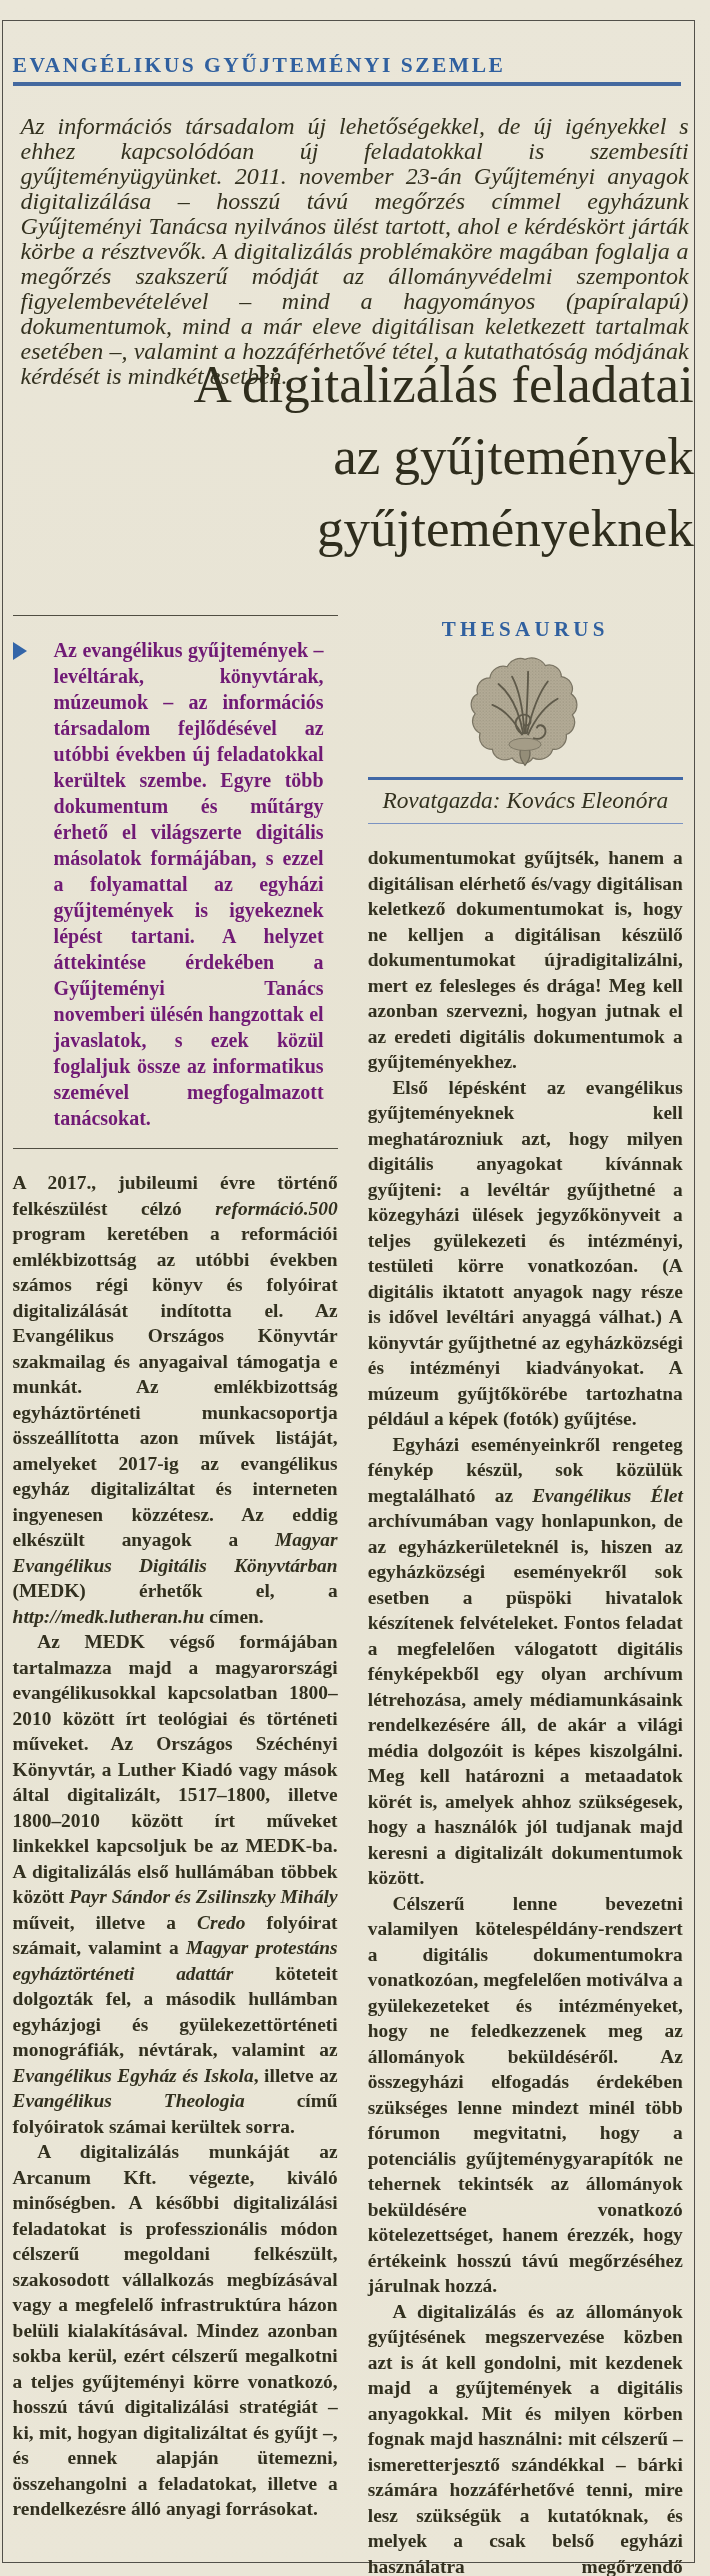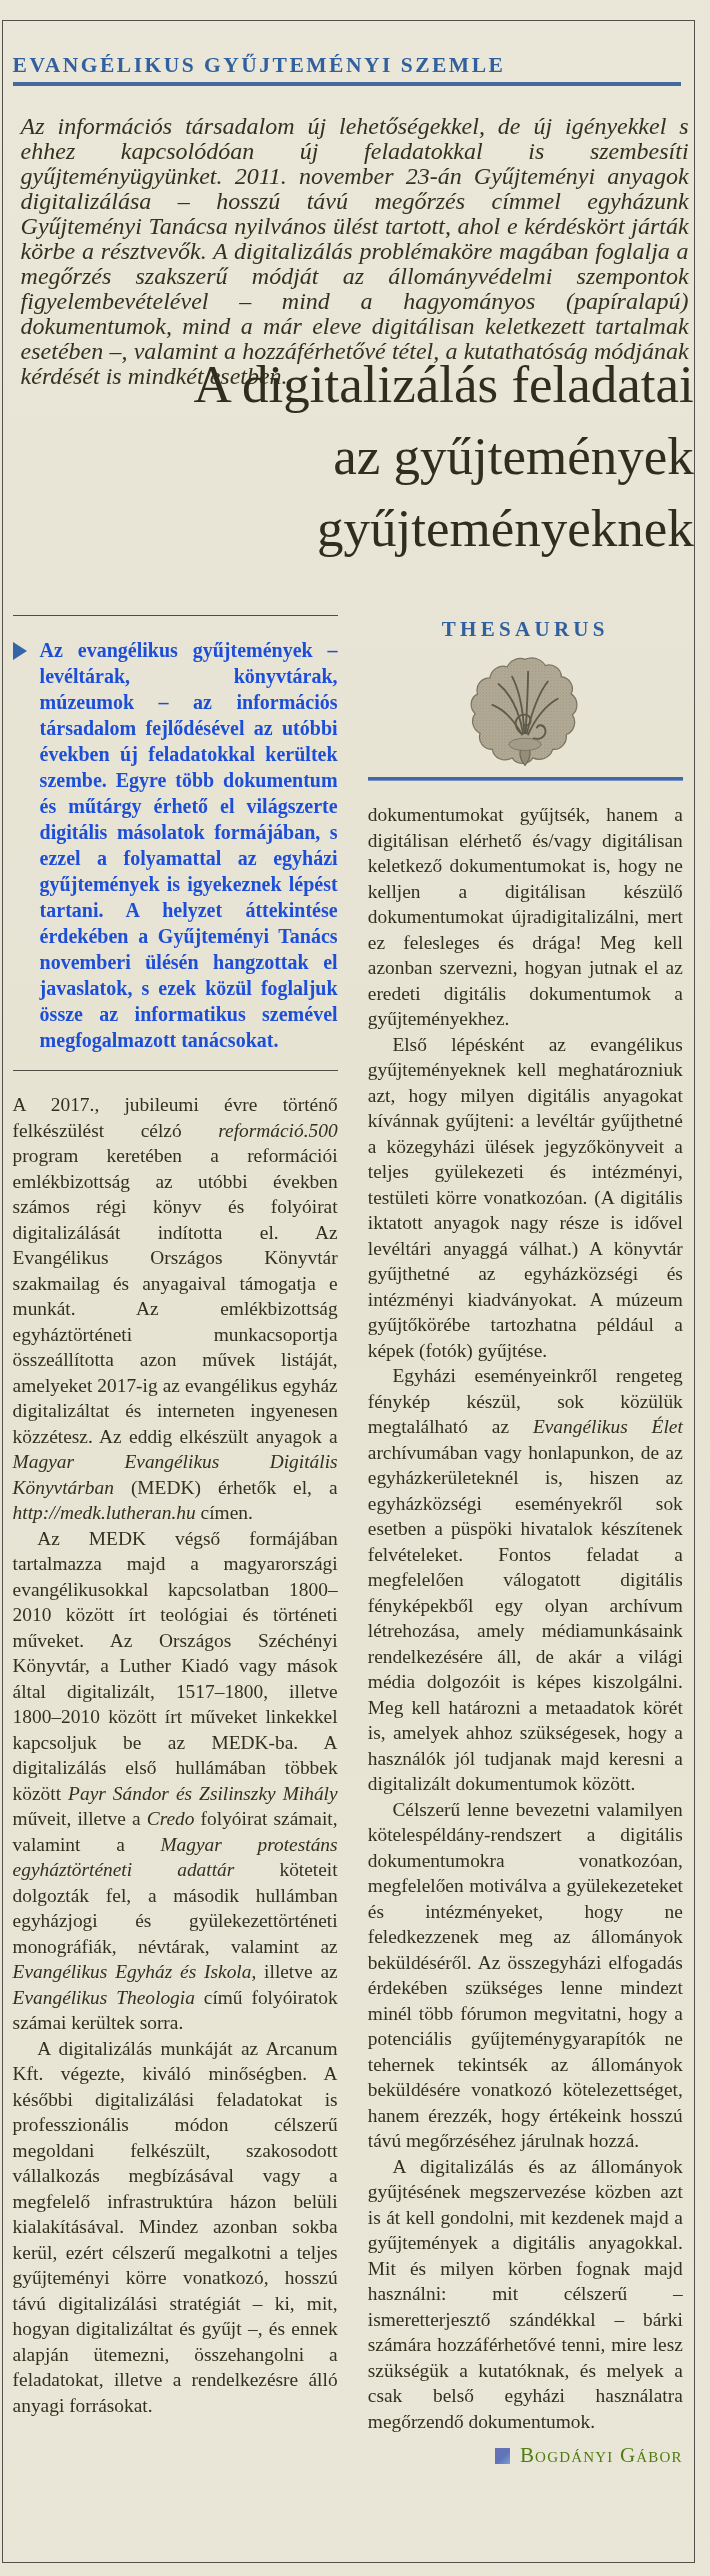--- a/index.html
+++ b/index.html
@@ -40,27 +40,27 @@
 
   .thin-rule { border:none; border-top:1.2px solid #504e42; margin:0; }
   .lead-wrap { position:relative; margin-top:21px; padding-left:27px; }
   .lead-arrow {
     position:absolute; left:0; top:4.9px; width:0; height:0;
     border-left:14.8px solid #3365a8;
     border-top:9.2px solid transparent;
     border-bottom:9.2px solid transparent;
   }
   .lead-text {
-    margin:0; font-weight:bold; font-size:20px; line-height:26px;
-    text-align:justify; color:#1d4ed8;
+    margin:14px; font-weight:bold; font-size:20px; line-height:26px;
+    text-align:justify; color:#701a75;
   }
   .lead-bottom-rule { margin-top:17px; }
 
   .body-text { margin-top:21px; font-size:19.4px; line-height:25.5px; text-align:justify; }
-  .body-p { margin:0; }
+  .body-p { margin:0;font-weight:bold; }
   .body-p.indent { text-indent:24.6px; }
   .body-p i { font-style:italic; }
 
   .thes-head {
     text-align:center; font-weight:bold; font-size:21px;
     letter-spacing:4.3px; color:#30609f; margin:6px;
   }
   .engraving-box { width:122px; margin:9.8px auto 0; }
   .rule-thick { height:3.1px; background:#4168a6; margin-top:6.1px; }
   .rovatgazda {
@@ -143,20 +143,21 @@
 
         <path d="M96 134 C84 128 80 114 88 106 C96 98 108 102 108 112 C108 120 98 122 96 116" fill="none" stroke="#5f5a4a" stroke-width="3"></path>
         <path d="M112 140 C124 144 134 136 132 126 C130 118 120 116 118 124" fill="none" stroke="#5f5a4a" stroke-width="3"></path>
 
         <path d="M92 158 C94 150 104 150 106 158 C110 170 104 178 99 184 C94 178 88 170 92 158 Z" fill="#948d78" stroke="#6d6858" stroke-width="2"></path>
         <ellipse cx="99" cy="150" rx="26" ry="10" fill="#a49c87" stroke="#7a7463" stroke-width="1.5"></ellipse>
       </svg>
     </div>
 
     <div class="rule-thick"></div>
+    <div class="rovatgazda">Rovatgazda: Kovács Eleonóra</div>
     <div class="rule-thin"></div>
 
     <div class="body-text">
         <p class="body-p"><span>dokumentumokat gyűjtsék, hanem a digitálisan elérhető és/vagy digitálisan keletkező dokumentumokat is, hogy ne kelljen a digitálisan készülő dokumentumokat újradigitalizálni, mert ez felesleges és drága! Meg kell azonban szervezni, hogyan jutnak el az eredeti digitális dokumentumok a gyűjteményekhez.</span></p>
         <p class="body-p indent"><span>Első lépésként az evangélikus gyűjteményeknek kell meghatározniuk azt, hogy milyen digitális anyagokat kívánnak gyűjteni: a levéltár gyűjthetné a közegyházi ülések jegyzőkönyveit a teljes gyülekezeti és intézményi, testületi körre vonatkozóan. (A digitális iktatott anyagok nagy része is idővel levéltári anyaggá válhat.) A könyvtár gyűjthetné az egyházközségi és intézményi kiadványokat. A múzeum gyűjtőkörébe tartozhatna például a képek (fotók) gyűjtése.</span></p>
         <p class="body-p indent"><span>Egyházi eseményeinkről rengeteg fénykép készül, sok közülük megtalálható az </span><i>Evangélikus Élet</i><span> archívumában vagy honlapunkon, de az egyházkerületeknél is, hiszen az egyházközségi eseményekről sok esetben a püspöki hivatalok készítenek felvételeket. Fontos feladat a megfelelően válogatott digitális fényképekből egy olyan archívum létrehozása, amely médiamunkásaink rendelkezésére áll, de akár a világi média dolgozóit is képes kiszolgálni. Meg kell határozni a metaadatok körét is, amelyek ahhoz szükségesek, hogy a használók jól tudjanak majd keresni a digitalizált dokumentumok között.</span></p>
         <p class="body-p indent"><span>Célszerű lenne bevezetni valamilyen kötelespéldány-rendszert a digitális dokumentumokra vonatkozóan, megfelelően motiválva a gyülekezeteket és intézményeket, hogy ne feledkezzenek meg az állományok beküldéséről. Az összegyházi elfogadás érdekében szükséges lenne mindezt minél több fórumon megvitatni, hogy a potenciális gyűjteménygyarapítók ne tehernek tekintsék az állományok beküldésére vonatkozó kötelezettséget, hanem érezzék, hogy értékeink hosszú távú megőrzéséhez járulnak hozzá.</span></p>
         <p class="body-p indent"><span>A digitalizálás és az állományok gyűjtésének megszervezése közben azt is át kell gondolni, mit kezdenek majd a gyűjtemények a digitális anyagokkal. Mit és milyen körben fognak majd használni: mit célszerű – ismeretterjesztő szándékkal – bárki számára hozzáférhetővé tenni, mire lesz szükségük a kutatóknak, és melyek a csak belső egyházi használatra megőrzendő dokumentumok.</span></p>
       </div>
 

